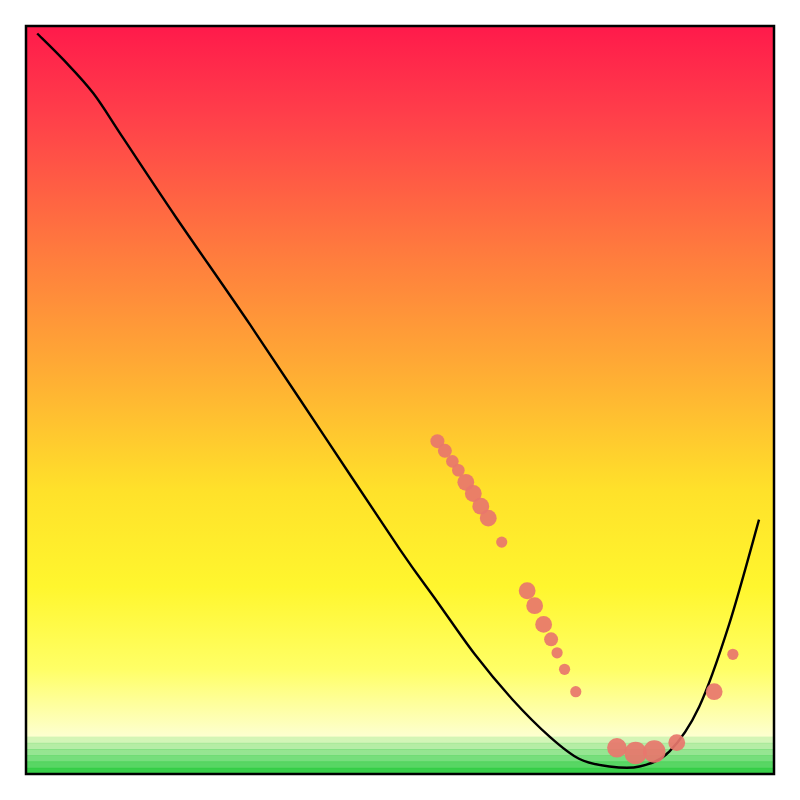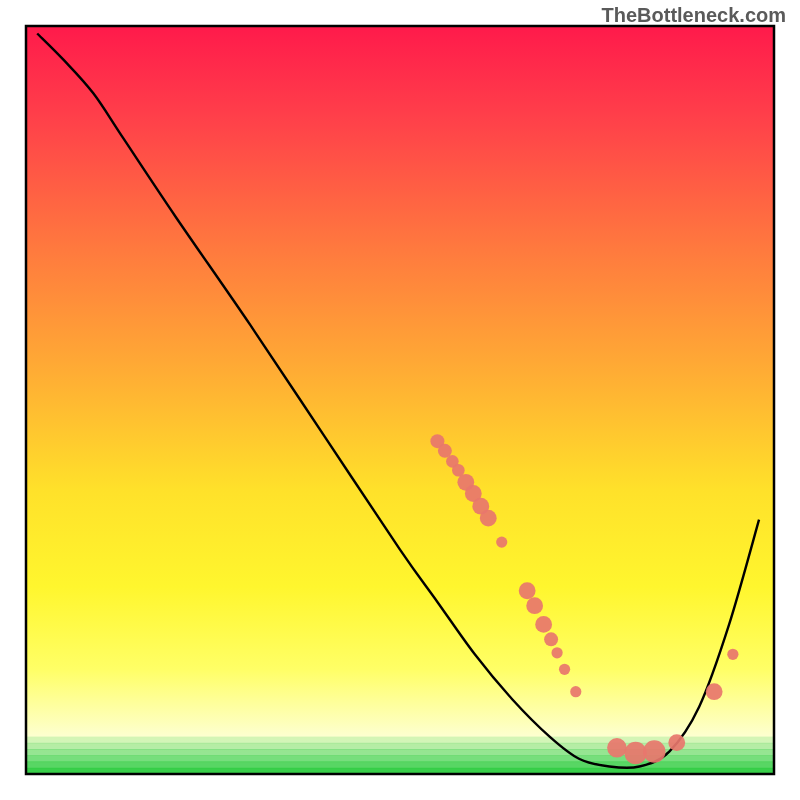--- a/index.html
+++ b/index.html
@@ -24,21 +24,20 @@
     left: 0;
     top: 0;
     width: 800px;
     height: 800px;
   }
 </style>
 </head>
 <body>
 
 <div class="chart-container">
-  <div class="watermark">TheBottleneck.com</div>
   <svg class="plot" viewBox="0 0 800 800">
     <defs>
       <linearGradient id="bg-grad" x1="0" y1="0" x2="0" y2="1">
         <stop offset="0%" stop-color="#ff1a4b"></stop>
         <stop offset="12%" stop-color="#ff3f4a"></stop>
         <stop offset="30%" stop-color="#ff7a3e"></stop>
         <stop offset="48%" stop-color="#ffb233"></stop>
         <stop offset="62%" stop-color="#ffe12a"></stop>
         <stop offset="75%" stop-color="#fff62e"></stop>
         <stop offset="86%" stop-color="#ffff66"></stop>

